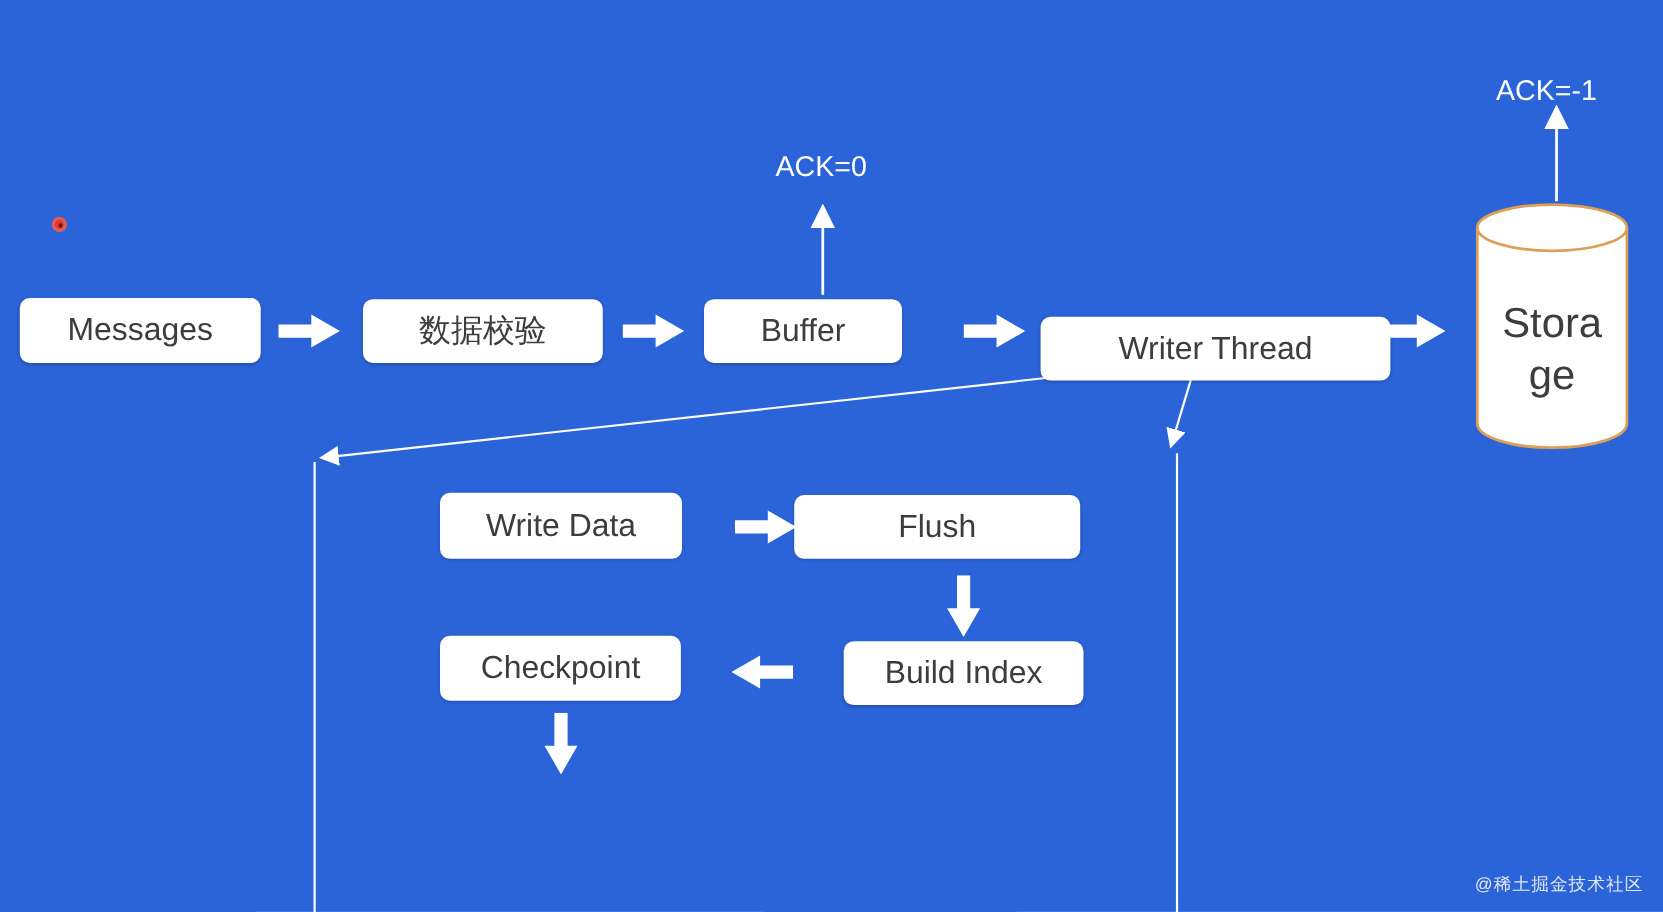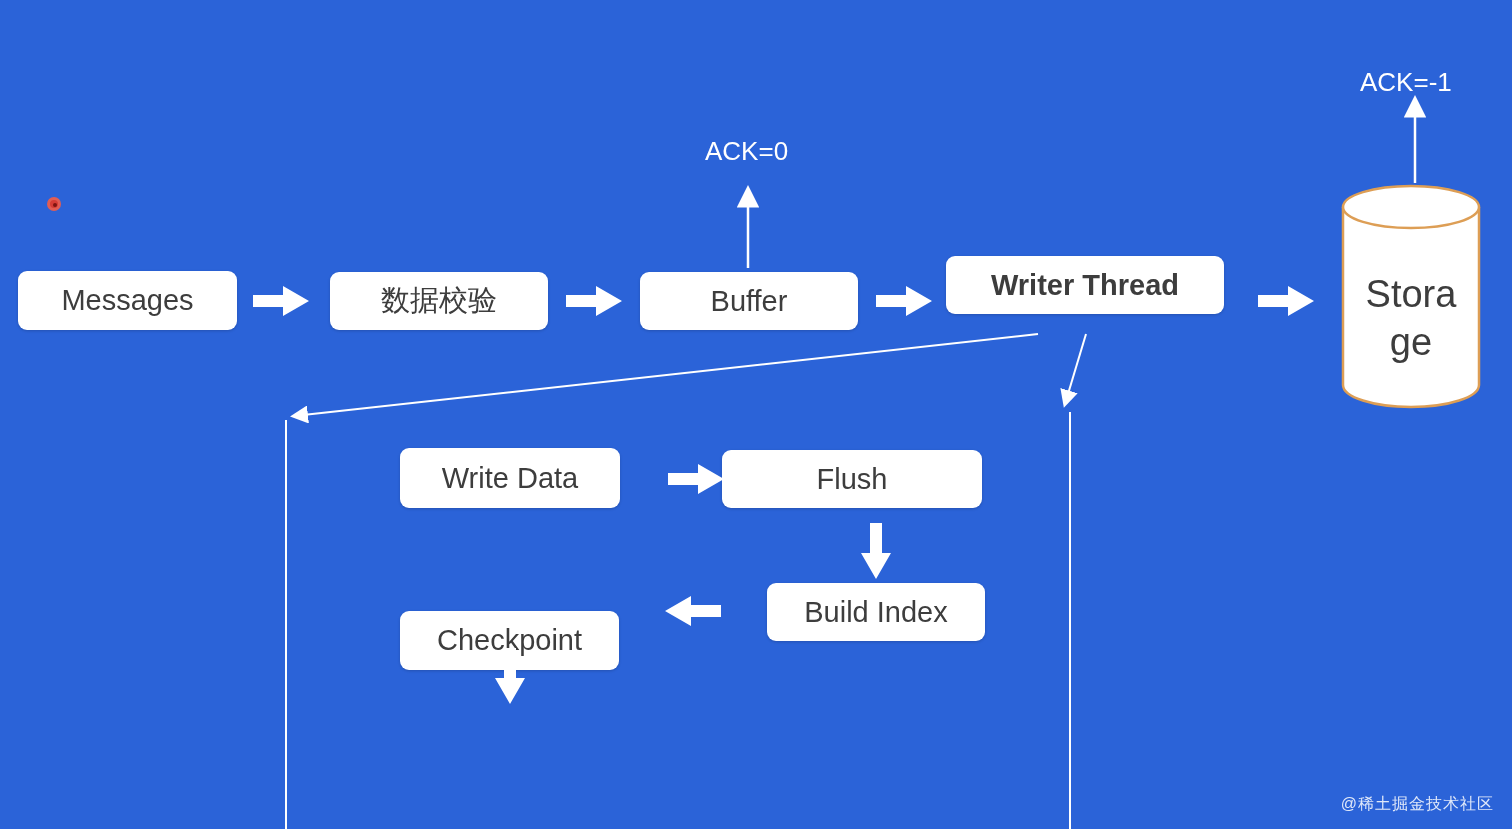--- a/index.html
+++ b/index.html
@@ -92,22 +92,22 @@
     <line x1="1070" y1="412" x2="1070" y2="829" stroke="#ffffff" stroke-width="2"></line>
   </svg>
 
   <div class="pointer-dot"></div>
 
   <div class="float-label" style="left:705px; top:136px;">ACK=0</div>
   <div class="float-label" style="left:1360px; top:50px;margin-top:17px;">ACK=-1</div>
 
   <div class="node" style="left:18px;  top:271px; width:219px; height:59px;">Messages</div>
   <div class="node" style="left:330px; top:272px; width:218px; height:58px;">数据校验</div>
-  <div class="node" style="left:640px; top:272px; width:218px; height:58px;">Buffer</div>
-  <div class="node" style="left:946px; top:256px; width:278px; height:58px;font-weight:bold;">Writer Thread</div>
+  <div class="node" style="left:640px; top:272px; width:180px; height:58px;">Buffer</div>
+  <div class="node" style="left:946px; top:288px; width:318px; height:58px;">Writer Thread</div>
 
   <div class="barrow" style="left:253px; top:284px;">
     <svg width="58" height="34" viewBox="0 0 58 34">
         <polygon points="0,11 30,11 30,2 56,17 30,32 30,23 0,23" fill="#ffffff"></polygon>
       </svg>
   </div>
   <div class="barrow" style="left:566px; top:284px;">
     <svg width="58" height="34" viewBox="0 0 58 34">
         <polygon points="0,11 30,11 30,2 56,17 30,32 30,23 0,23" fill="#ffffff"></polygon>
       </svg>
@@ -127,21 +127,21 @@
     <svg width="142" height="232" viewBox="0 0 142 232">
       <path d="M3,24 L3,202 A68,22 0 0 0 139,202 L139,24" fill="#ffffff" stroke="#dd9e55" stroke-width="2.5"></path>
       <ellipse cx="71" cy="24" rx="68" ry="21" fill="#ffffff" stroke="#dd9e55" stroke-width="2.5"></ellipse>
     </svg>
     <div class="cyl-label">Storage</div>
   </div>
 
   <div class="node" style="left:400px; top:448px; width:220px; height:60px;">Write Data</div>
   <div class="node" style="left:722px; top:450px; width:260px; height:58px;">Flush</div>
   <div class="node" style="left:767px; top:583px; width:218px; height:58px;">Build Index</div>
-  <div class="node" style="left:400px; top:611px; width:219px; height:59px;">Checkpoint</div>
+  <div class="node" style="left:400px; top:578px; width:219px; height:59px;">Checkpoint</div>
 
   <div class="barrow" style="left:668px; top:462px;">
     <svg width="58" height="34" viewBox="0 0 58 34">
         <polygon points="0,11 30,11 30,2 56,17 30,32 30,23 0,23" fill="#ffffff"></polygon>
       </svg>
   </div>
   <div class="barrow" style="left:859px; top:523px;">
     <svg width="34" height="58" viewBox="0 0 34 58">
         <polygon points="11,0 11,30 2,30 17,56 32,30 23,30 23,0" fill="#ffffff"></polygon>
       </svg>

